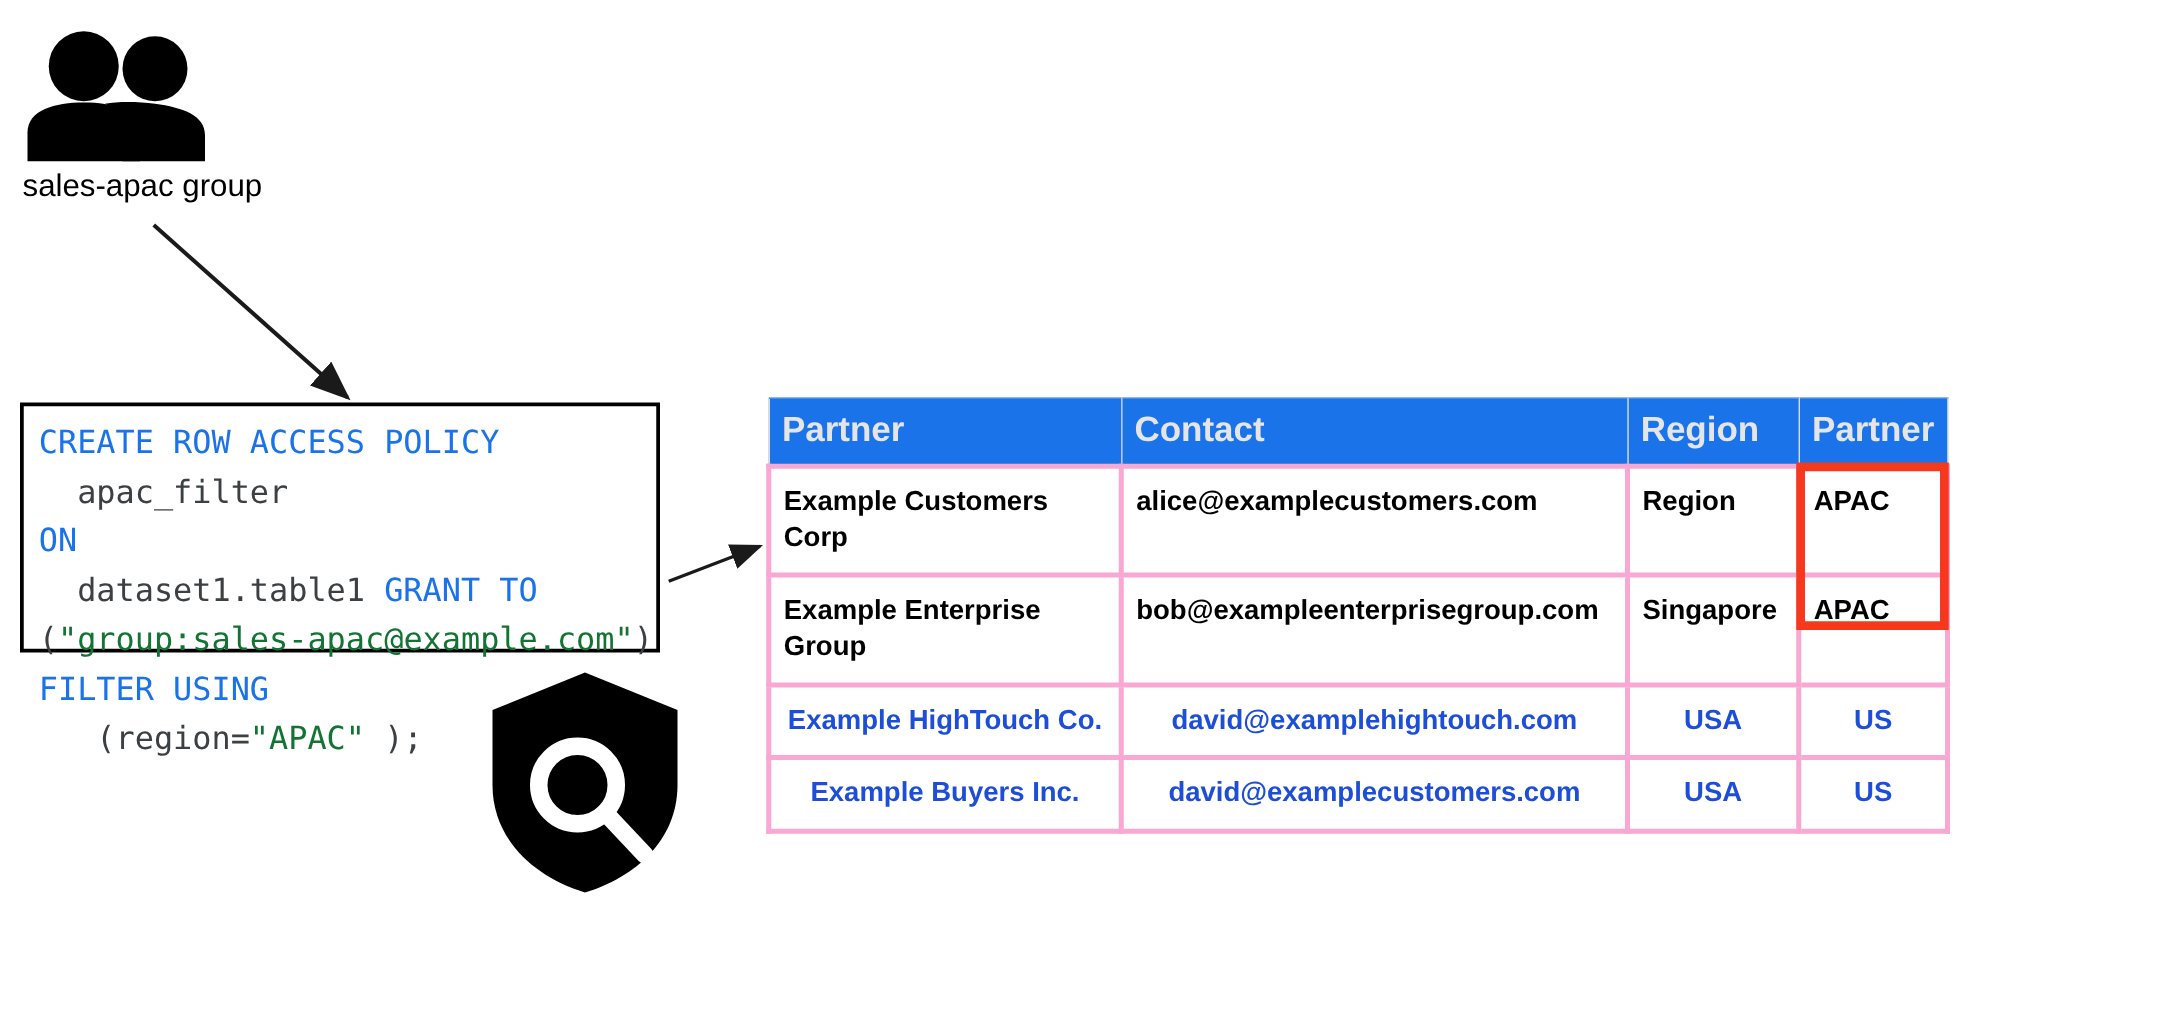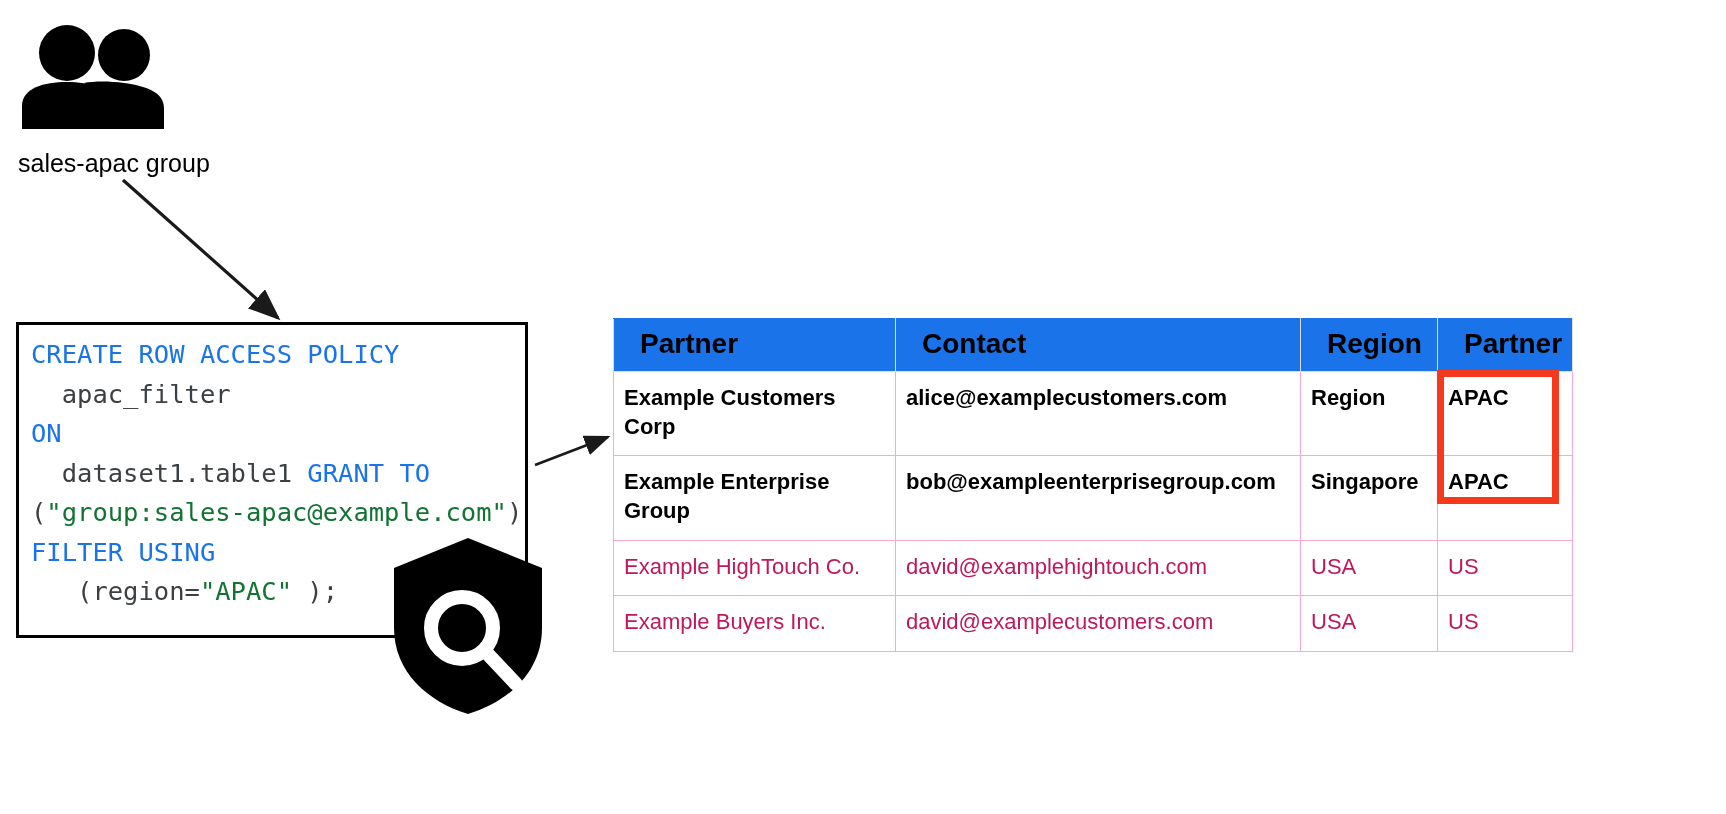--- a/index.html
+++ b/index.html
@@ -24,41 +24,40 @@
   }
   #group-icon {
     display: block;
     width: 170px;
     height: 110px;
   }
   #group-label {
     font-size: 25px;
     color: #000000;
     line-height: 1.2;
-    margin-top: 14px;
     white-space: nowrap;
   }
 
   
   #arrows {
     position: absolute;
     left: 0;
     top: 0;
     width: 1726px;
     height: 814px;
     pointer-events: none;
   }
 
   
   #code-box {
     position: absolute;
     left: 16px;
     top: 322px;
     width: 512px;
-    height: 316px;
+    height: 200px;
     border: 3px solid #000000;
     background: #ffffff;
     box-sizing: border-box;
     padding: 10px 12px 0 12px;
   }
   #code-text {
     font-family: "DejaVu Sans Mono", "Liberation Mono", monospace;
     font-size: 25.5px;
     line-height: 1.55;
     white-space: pre;
@@ -84,44 +83,45 @@
     left: 613px;
     top: 318px;
   }
   table#partner-table {
     border-collapse: collapse;
     table-layout: fixed;
     background: #ffffff;
   }
   table#partner-table th {
     background: #1a73e8;
-    color: #000000;
+    color: #e5e5e5;
     font-size: 28px;
     font-weight: bold;
     text-align: left;
-    padding: 9px 10px 11px 26px;
+    padding: 9px 10px 11px 10px;
     border: 1px solid #dadce0;
     border-top: 1px solid #1a73e8;
     vertical-align: middle;
     line-height: 1.15;
   }
   table#partner-table td {
     font-size: 22px;
     padding: 12px 10px 14px 10px;
-    border: 1px solid #f9a8d4;
+    border: 4px solid #f9a8d4;
     vertical-align: top;
     line-height: 1.3;
   }
   tr.row-visible td {
     color: #000000;
     font-weight: bold;
   }
   tr.row-filtered td {
-    color: #be185d;
-    font-weight: normal;
+    color: #1d4ed8;
+    font-weight: bold;
+    text-align: center;
   }
   .col-partner { width: 282px; }
   .col-contact { width: 405px; }
   .col-country { width: 137px; }
   .col-region  { width: 118px; }
 
   tr.row-visible td.cell-region,
   tr.row-visible td.cell-country {
     white-space: nowrap;
   }

